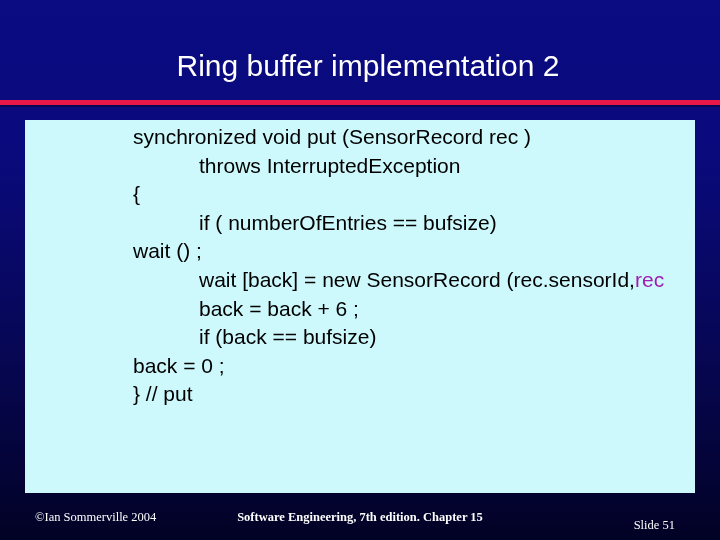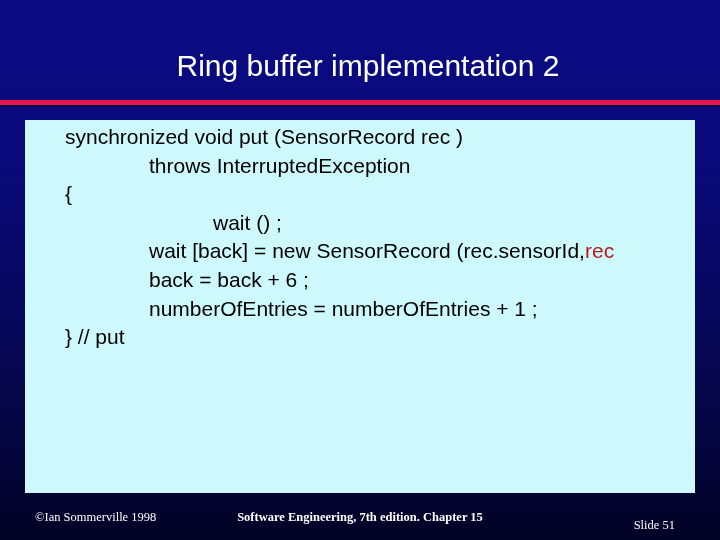--- a/index.html
+++ b/index.html
@@ -75,35 +75,35 @@
     margin: 0;
     padding: 0;
     list-style: none;
     color: #000000;
     font-size: 21px;
     line-height: 28.6px;
     white-space: nowrap;
   }
   #code-lines li {
     height: 28.6px;
-    padding-left: 40px;
+    padding-left: 108px;
     overflow: visible;
   }
   
   .ind0 { margin-left: 0px; }
-  .ind1 { margin-left: 84px; }
-  .ind2 { margin-left: 148px; }
+  .ind1 { margin-left: 66px; }
+  .ind2 { }
 
   
   .overflow-line {
     position: relative;
     z-index: 3;
   }
   .overflow-line .ovf {
-    color: #b91c1c;
+    color: #a21caf;
   }
 
   
   #footer {
     position: absolute;
     left: 0;
     top: 506px;
     width: 720px;
     height: 26px;
     color: #ffffff;
@@ -152,46 +152,52 @@
       </li>
 
       <li>
         <span class="ind1">throws InterruptedException</span>
       </li>
 
       <li>
         <span class="ind0">{</span>
       </li>
 
+      <li>
+        <span class="ind1">if ( numberOfEntries == bufsize)</span>
+      </li>
 
       <li>
         <span class="ind2">wait () ;</span>
       </li>
 
       <li class="overflow-line">
         <span class="ind1">wait [back] = new SensorRecord (rec.sensorId,</span><span class="ovf">rec</span>
       </li>
 
       <li>
         <span class="ind1">back = back + 6 ;</span>
       </li>
 
-
-
-      <li>
-        <span class="ind1">numberOfEntries = numberOfEntries + 1 ;</span>
-      </li>
+      <li>
+        <span class="ind1">if (back == bufsize)</span>
+      </li>
+
+      <li>
+        <span class="ind2">back = 0 ;</span>
+      </li>
+
 
 
       <li>
         <span class="ind0">} // put</span>
       </li>
 
     </ul>
   </div>
 
   <div id="footer">
-    <span id="footer-left">©Ian Sommerville 1998</span>
+    <span id="footer-left">©Ian Sommerville 2004</span>
     <span id="footer-center">Software Engineering, 7th edition. Chapter 15</span>
     <span id="footer-right">Slide  51</span>
   </div>
 
 </div>
 
 </body></html>

